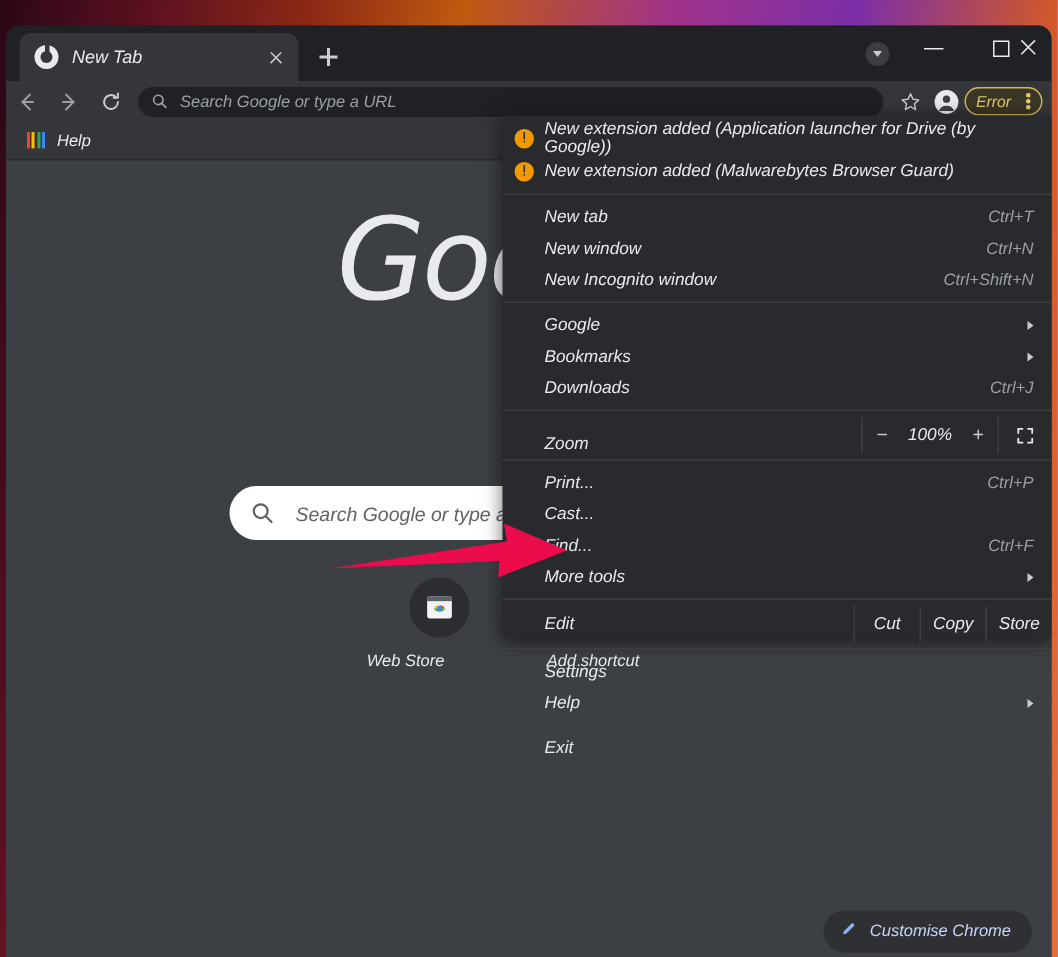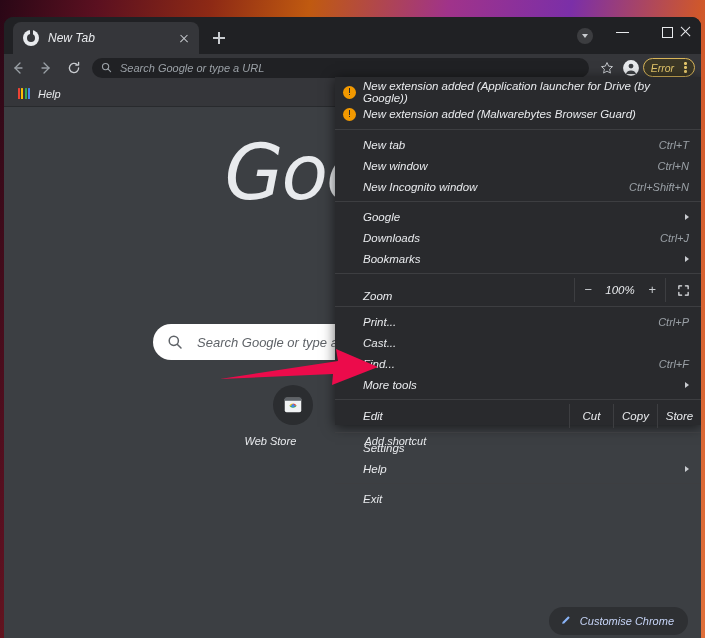--- a/index.html
+++ b/index.html
@@ -426,26 +426,26 @@
       <span class="accel">Ctrl+Shift+N</span>
     </div>
 
     <div class="msep"></div>
 
     <div class="mi">
       <span class="lbl">Google</span>
       <span class="arrow"></span>
     </div>
     <div class="mi">
+      <span class="lbl">Bookmarks</span>
+      <span class="arrow"></span>
+    </div>
+    <div class="mi">
       <span class="lbl">Downloads</span>
       <span class="accel">Ctrl+J</span>
-    </div>
-    <div class="mi">
-      <span class="lbl">Bookmarks</span>
-      <span class="arrow"></span>
     </div>
 
     <div class="msep"></div>
 
     <div class="zoomrow">
       <span class="zlbl">Zoom</span>
       <span class="zctl">
         <span class="zbtn">−</span>
         <span class="zval">100%</span>
         <span class="zbtn">+</span>

